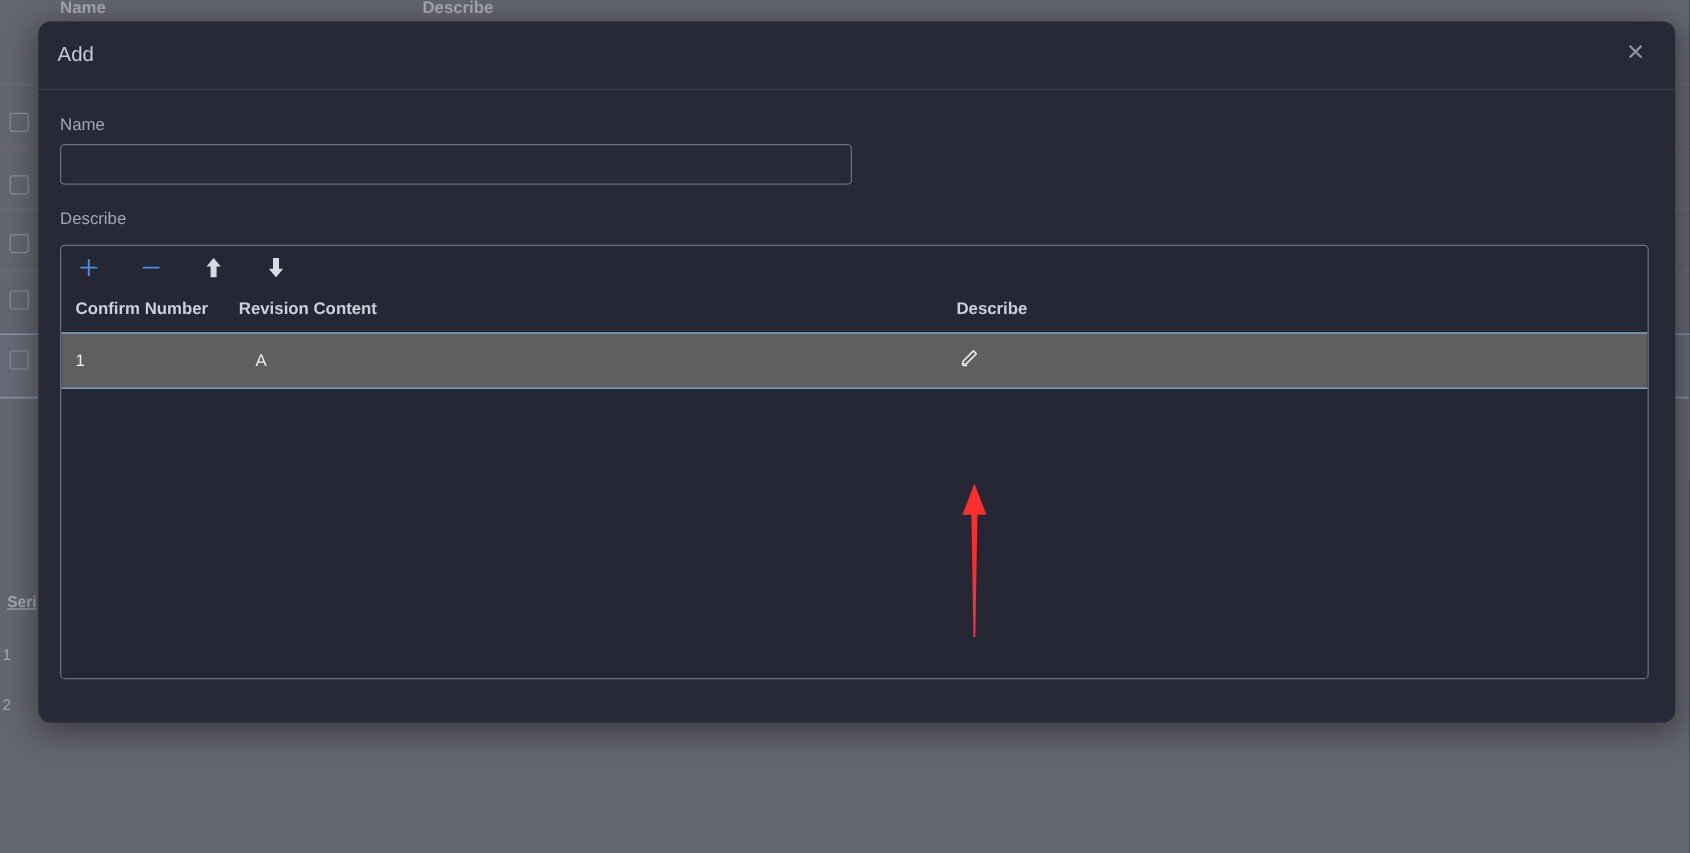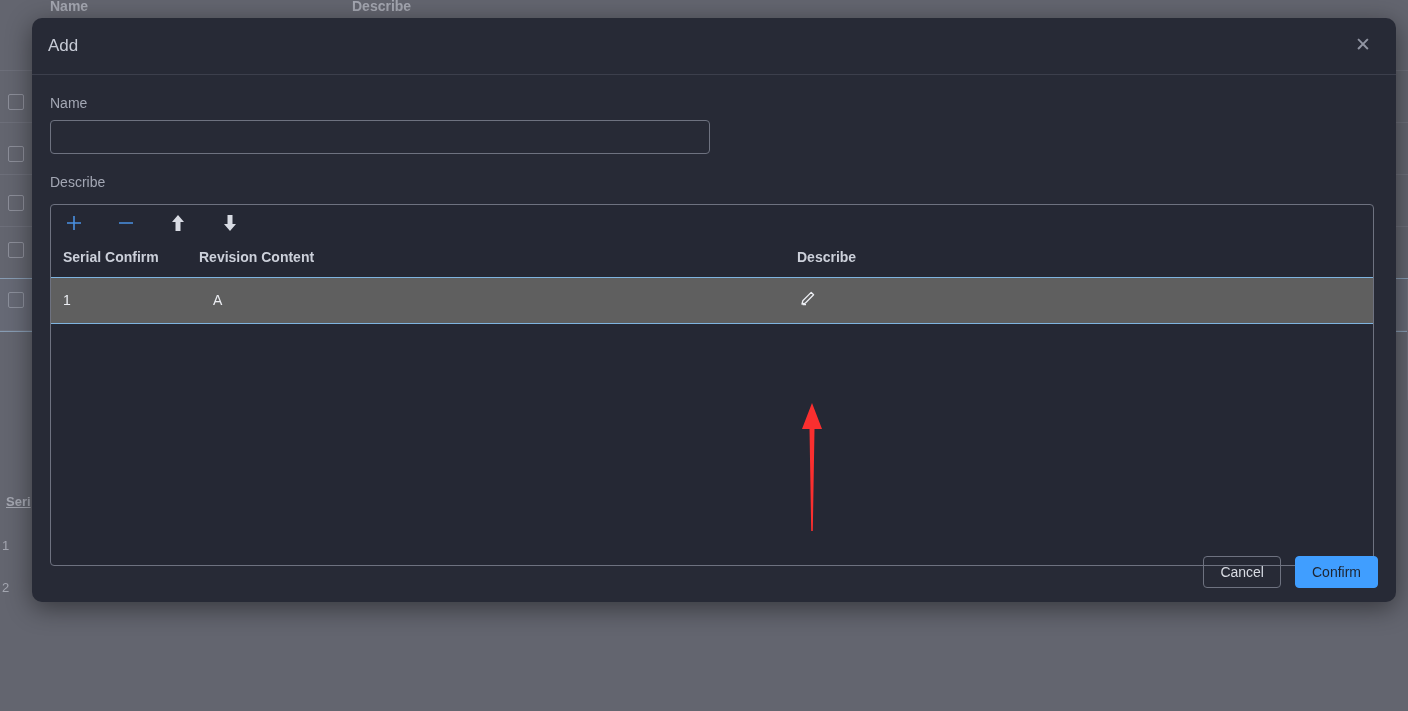--- a/index.html
+++ b/index.html
@@ -366,44 +366,40 @@
           </svg>
         </div>
         <div class="tool-btn">
           <svg width="16" height="18" viewBox="0 0 16 18">
             <path d="M8 17 L14 10 H10.5 V1 H5.5 V10 H2 Z" fill="#d8dbe3"></path>
           </svg>
         </div>
       </div>
 
       <div id="table-head">
-        <span class="th col-serial">Serial Confirm</span>
+        <span class="th col-serial">Confirm Number</span>
         <span class="th col-revision">Revision Content</span>
         <span class="th col-operation">Describe</span>
       </div>
 
       <div id="table-rows">
         <div class="tr">
           <span class="td col-serial">1</span>
           <span class="td col-revision">A</span>
           <span class="td col-operation">
             <svg width="20" height="20" viewBox="0 0 20 20">
               <path d="M14.2 3.4 L16.6 5.8 L8.2 14.2 L5.0 15.0 L5.8 11.8 Z" fill="none" stroke="#eceef3" stroke-width="1.3" stroke-linejoin="round"></path>
               <path d="M5.6 15.6 L9.0 15.6" stroke="#eceef3" stroke-width="1.3"></path>
             </svg>
           </span>
         </div>
       </div>
 
     </div>
   </div>
 
-  <div id="modal-footer">
-    <button class="btn btn-cancel">Cancel</button>
-    <button class="btn btn-confirm">Confirm</button>
-  </div>
 </div>
 
 <div id="annotation-arrow">
   <svg width="34" height="128" viewBox="0 0 34 128">
     <path d="M17 0 L27 26 L19.5 26 L17.8 128 L16.2 128 L14.5 26 L7 26 Z" fill="#fa2f2f"></path>
   </svg>
 </div>
 
 </body></html>

